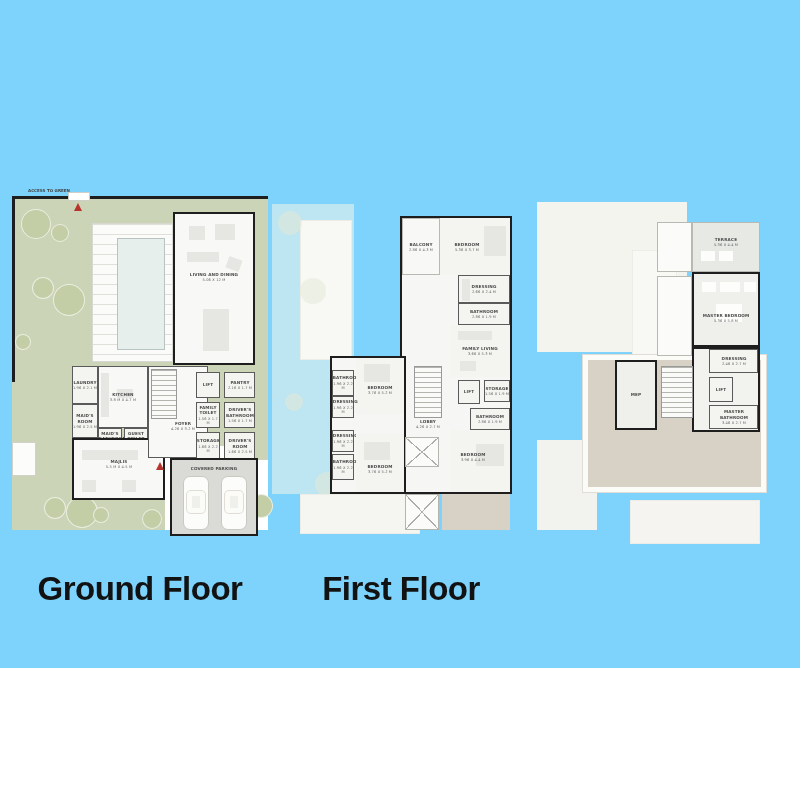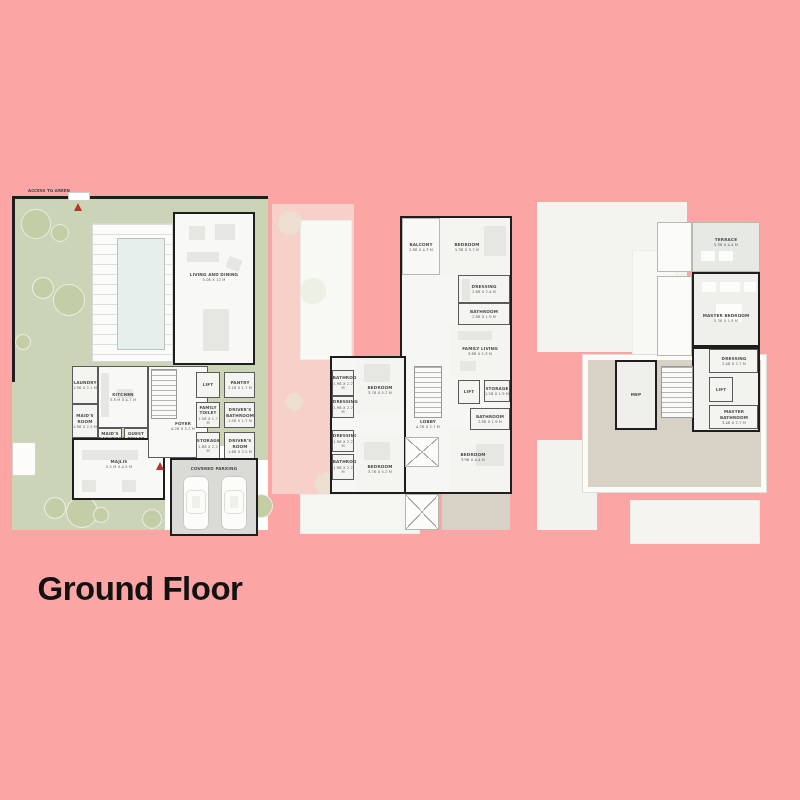--- a/index.html
+++ b/index.html
@@ -1,16 +1,16 @@
 <!DOCTYPE html>
 <html><head>
 <meta charset="utf-8">
 <style>
   html,body{margin:0;padding:0;background:#ffffff;}
-  #canvas{position:relative;width:800px;height:800px;background:#fca5a5;overflow:hidden;
+  #canvas{position:relative;width:800px;height:668px;background:#7dd3fc;overflow:hidden;
           font-family:"Liberation Sans",sans-serif;}
   .abs{position:absolute;}
   .panel{position:absolute;}
   
   .wall2{border:2.5px solid #1e1e1e;box-sizing:border-box;}
   .wall1{border:1px solid #5a5a5a;box-sizing:border-box;}
   .thin{border:1px solid #b9b9b4;box-sizing:border-box;}
   
   .room{position:absolute;background:#f4f4f1;box-sizing:border-box;}
   .roomlt{background:#f8f8f6;}
@@ -264,14 +264,15 @@
       <div class="lab"><span>MASTER BATHROOM</span><span class="dims">3.46 X 2.7 M</span></div>
     </div>
 
     <div class="room wall2" style="left:78px;top:170px;width:42px;height:70px;background:#efefec;">
       <div class="lab"><span>MEP</span></div>
     </div>
     <div class="stairs" style="left:124px;top:176px;width:32px;height:52px;"></div>
   </div>
 
   <div class="title" style="left:12px;top:572px;width:256px;">Ground Floor</div>
+  <div class="title" style="left:272px;top:572px;width:258px;">First Floor</div>
 
 </div>
 
 </body></html>

